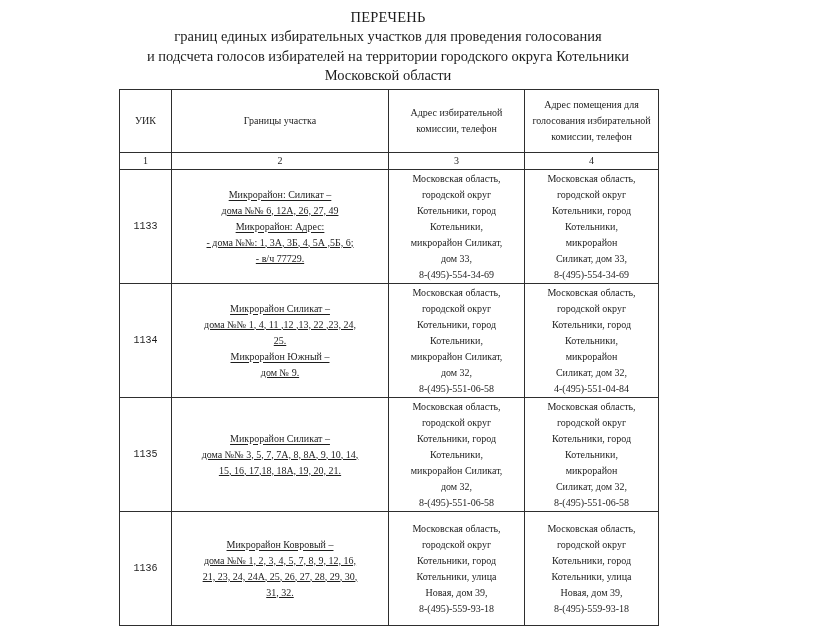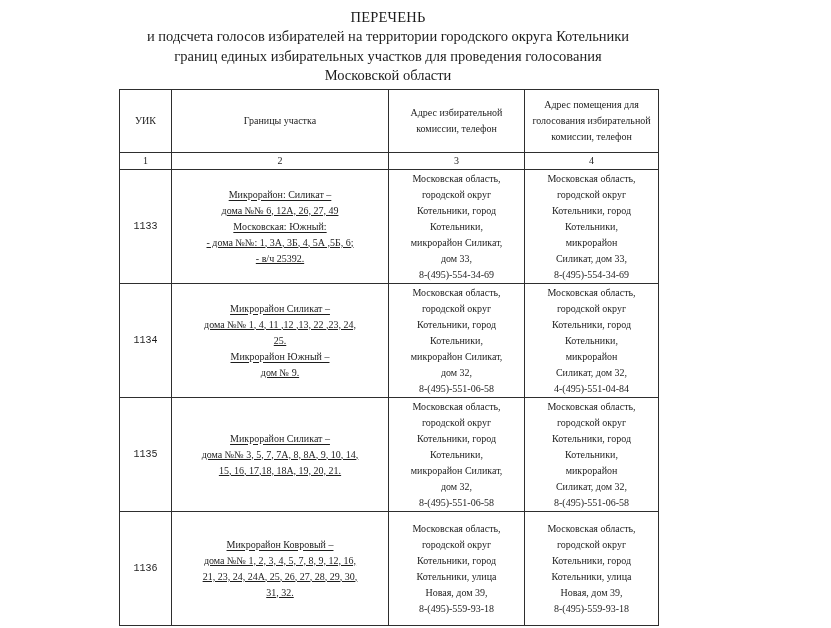--- a/index.html
+++ b/index.html
@@ -112,22 +112,22 @@
   .bounds-line { display: block; text-decoration: underline; }
   .addr-line { display: block; }
 </style>
 </head>
 <body>
 
 <div class="page">
 
   <div class="title-block">
     <div class="doc-title">ПЕРЕЧЕНЬ</div>
+    <div class="doc-subtitle-line">границ единых избирательных участков для проведения голосования</div>
     <div class="doc-subtitle-line wide">и подсчета голосов избирателей на территории городского округа Котельники</div>
-    <div class="doc-subtitle-line">границ единых избирательных участков для проведения голосования</div>
     <div class="doc-subtitle-line">Московской области</div>
   </div>
 
   <div class="tbl-wrap">
     <table class="reg">
       <colgroup>
         <col class="c1">
           <col class="c2">
           <col class="c3">
           <col class="c4">
@@ -145,23 +145,23 @@
           <td class="num-cell">3</td>
           <td class="num-cell">4</td>
         </tr>
       </thead>
       <tbody id="tbody">
           <tr>
             <td class="body-cell uik-cell">1133</td>
             <td class="body-cell bounds-cell">
               <span class="bounds-line"><span class="mr-head">Микрорайон: Силикат –</span></span>
               <span class="bounds-line">дома №№ 6, 12А, 26, 27, 49</span>
-              <span class="bounds-line"><span class="mr-head">Московская: Южный:</span></span>
+              <span class="bounds-line"><span class="mr-head">Микрорайон: Адрес:</span></span>
               <span class="bounds-line">- дома №№: 1, 3А, 3Б, 4, 5А ,5Б, 6;</span>
-              <span class="bounds-line">- в/ч 25392.</span>
+              <span class="bounds-line">- в/ч 77729.</span>
             </td>
             <td class="body-cell addr-cell">
               <span class="addr-line">Московская область,</span>
               <span class="addr-line">городской округ</span>
               <span class="addr-line">Котельники, город</span>
               <span class="addr-line">Котельники,</span>
               <span class="addr-line">микрорайон Силикат,</span>
               <span class="addr-line">дом 33,</span>
               <span class="addr-line">8-(495)-554-34-69</span>
             </td>

